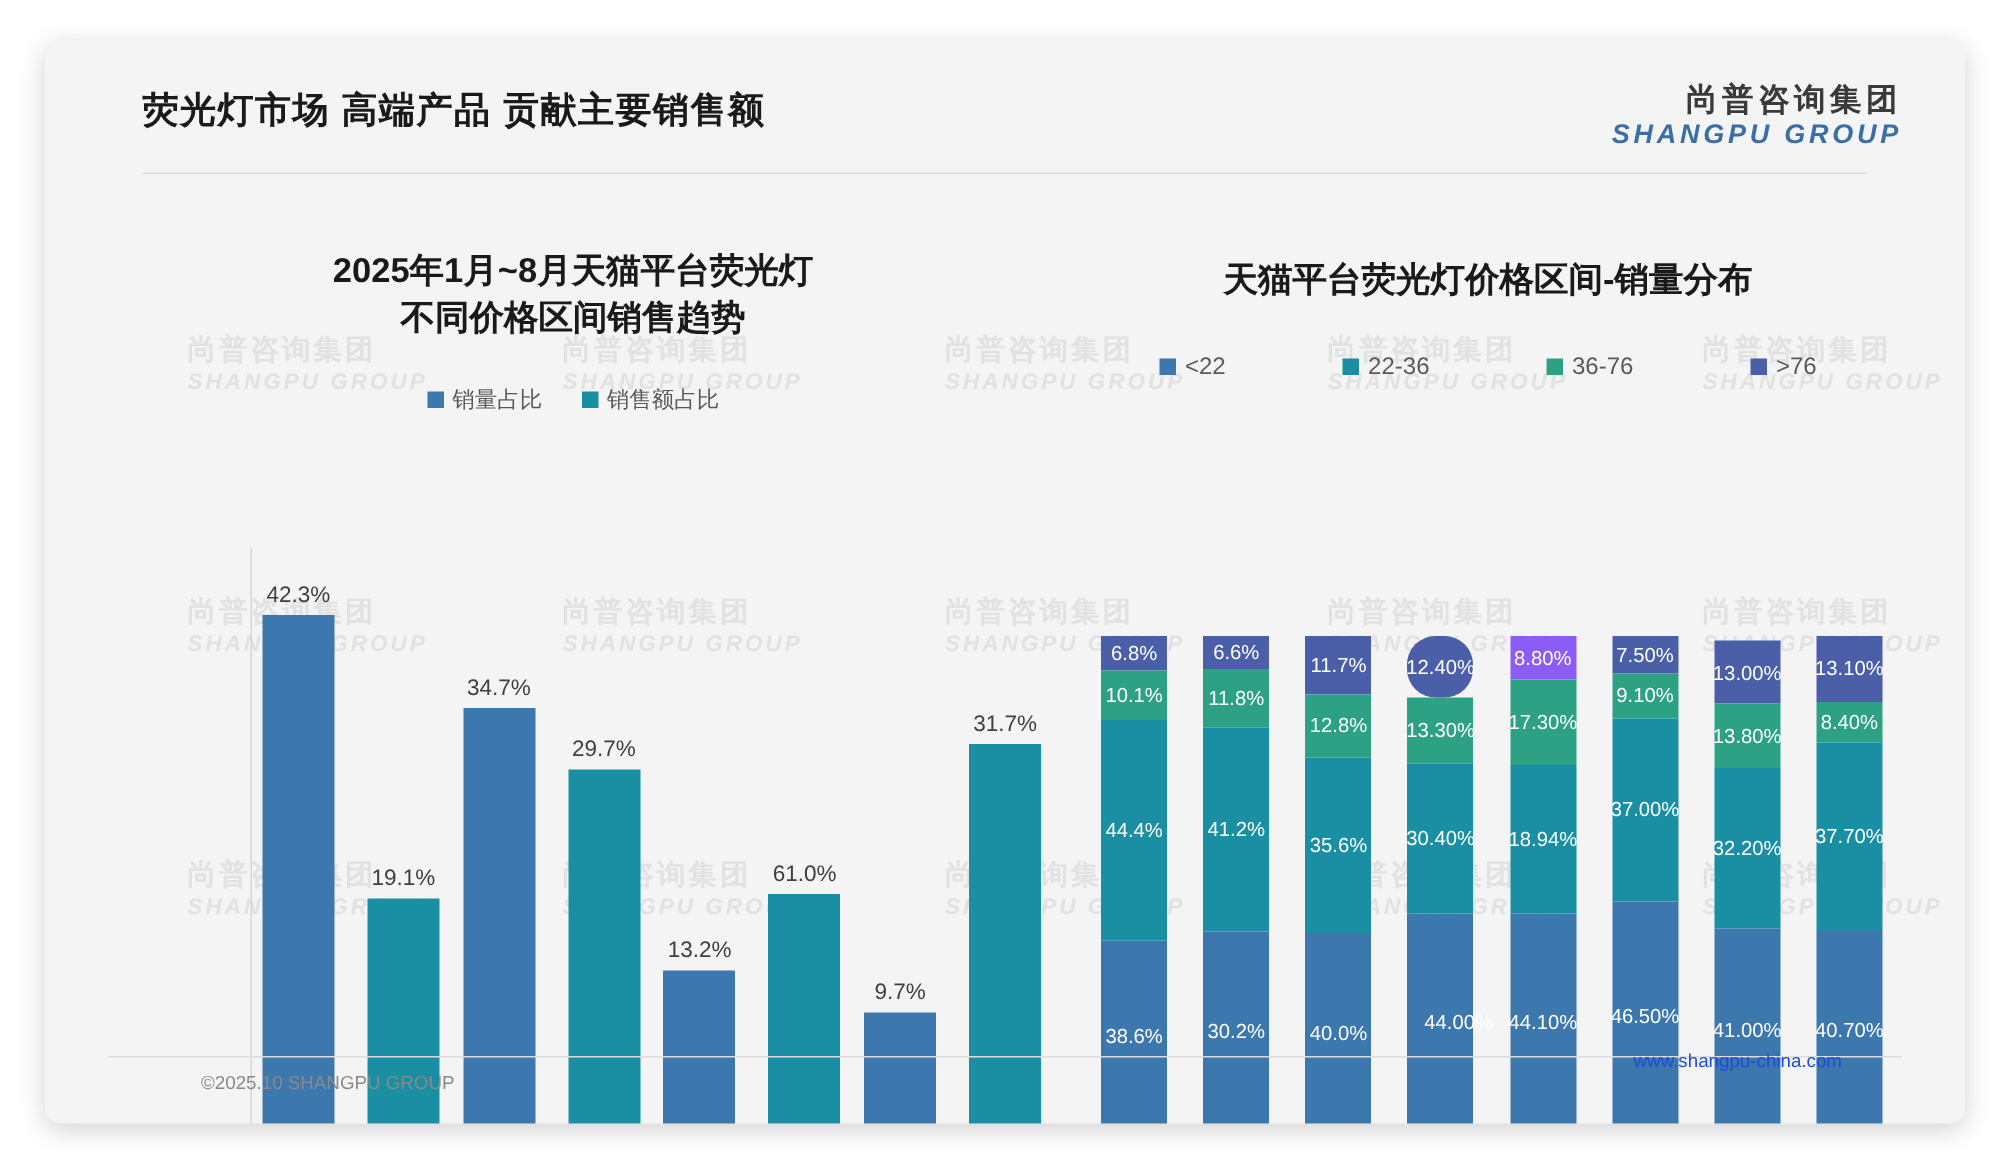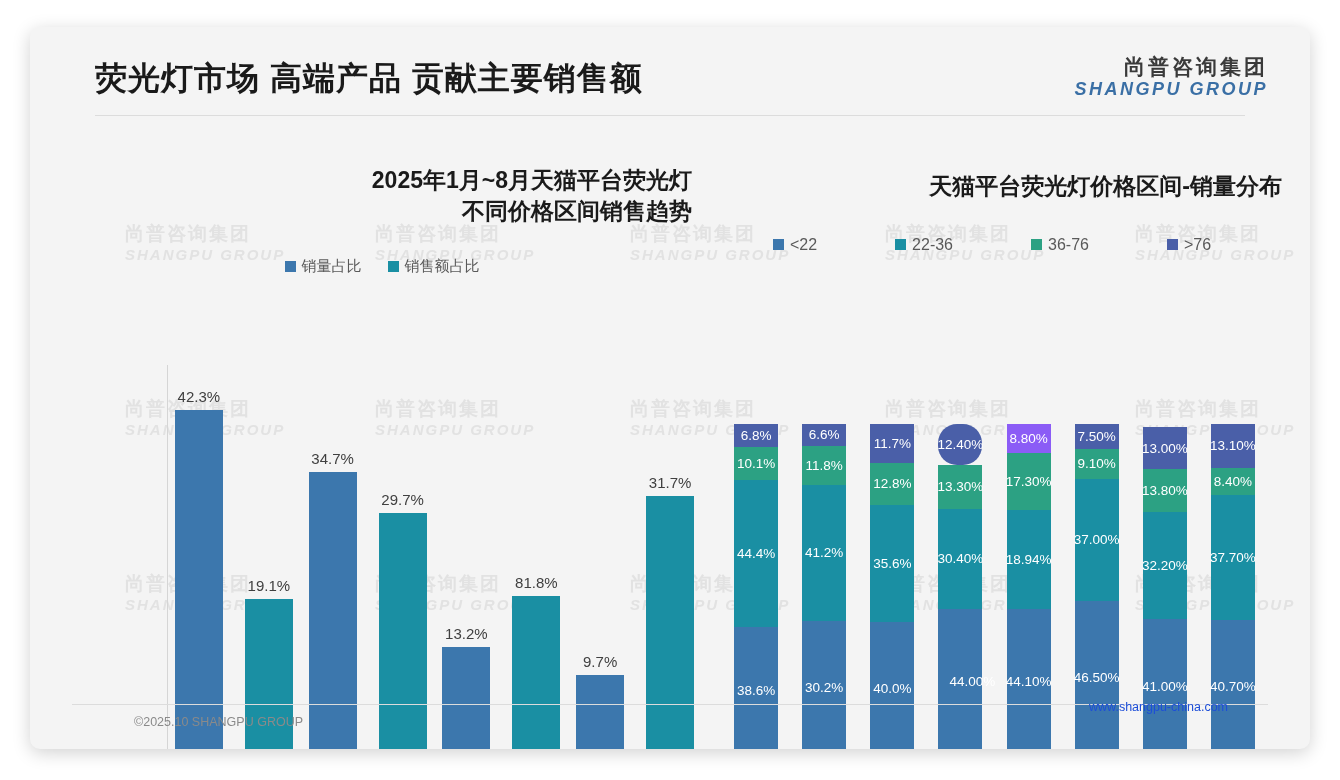--- a/index.html
+++ b/index.html
@@ -33,21 +33,21 @@
   .wm .cn { font-size: 19px; letter-spacing: 2px; }
   .wm .en { font-size: 15px; font-style: italic; letter-spacing: 2px; }
 
   
   #header {
     position: absolute; left: 0; top: 0; width: 100%; height: 88px;
     z-index: 5;
   }
   #page-title {
     position: absolute; left: 65px; top: 30px;
-    font-size: 32px; font-weight: bold; color: #1a1a1a;
+    font-size: 24px; font-weight: bold; color: #1a1a1a;
     letter-spacing: 1px;
   }
   #logo-block {
     position: absolute; right: 42px; top: 28px;
     text-align: right;
   }
   #logo-cn {
     font-size: 21px; font-weight: bold; color: #3a3a3a;
     letter-spacing: 3px; line-height: 1.15;
   }
@@ -59,21 +59,21 @@
     position: absolute; left: 65px; top: 88px; width: 1150px; height: 1px;
     background: #dcdcdc;
   }
 
   
   .panel { position: absolute; top: 100px; height: 580px; z-index: 4; }
   #panel-left  { left: 42px;  width: 620px; }
   #panel-right { left: 672px; width: 580px; }
 
   .chart-title {
-    text-align: right;
+    text-align: center;
     font-size: 23px; font-weight: bold; color: #1a1a1a;
     line-height: 1.34;
     position: relative; z-index: 4;
   }
   #panel-left .chart-title  { margin-top: 38px; }
   #panel-right .chart-title { margin-top: 44px; }
 
   
   .legend {
     display: flex; justify-content: center; align-items: center;
@@ -263,21 +263,21 @@
             <div class="bar-value">29.7%</div>
             <div class="bar" style="height: 241.312px; background: rgb(26, 143, 163);"></div>
           </div>
         </div>
         <div class="group" style="left: 267.5px; width: 133.75px;">
           <div class="bar-wrap">
             <div class="bar-value">13.2%</div>
             <div class="bar" style="height: 107.25px; background: rgb(60, 119, 173);"></div>
           </div>
           <div class="bar-wrap">
-            <div class="bar-value">81.8%</div>
+            <div class="bar-value">61.0%</div>
             <div class="bar" style="height: 157.625px; background: rgb(26, 143, 163);"></div>
           </div>
         </div>
         <div class="group" style="left: 401.25px; width: 133.75px;">
           <div class="bar-wrap">
             <div class="bar-value">9.7%</div>
             <div class="bar" style="height: 78.8125px; background: rgb(60, 119, 173);"></div>
           </div>
           <div class="bar-wrap">
             <div class="bar-value">31.7%</div>

